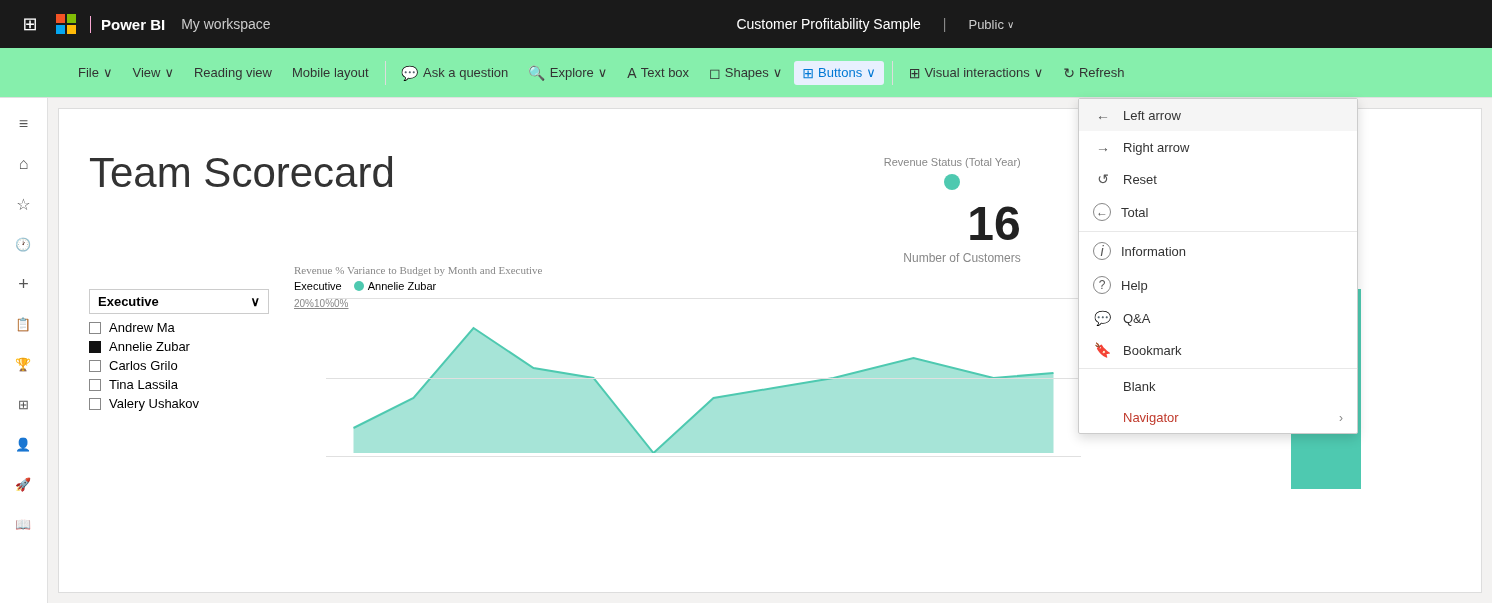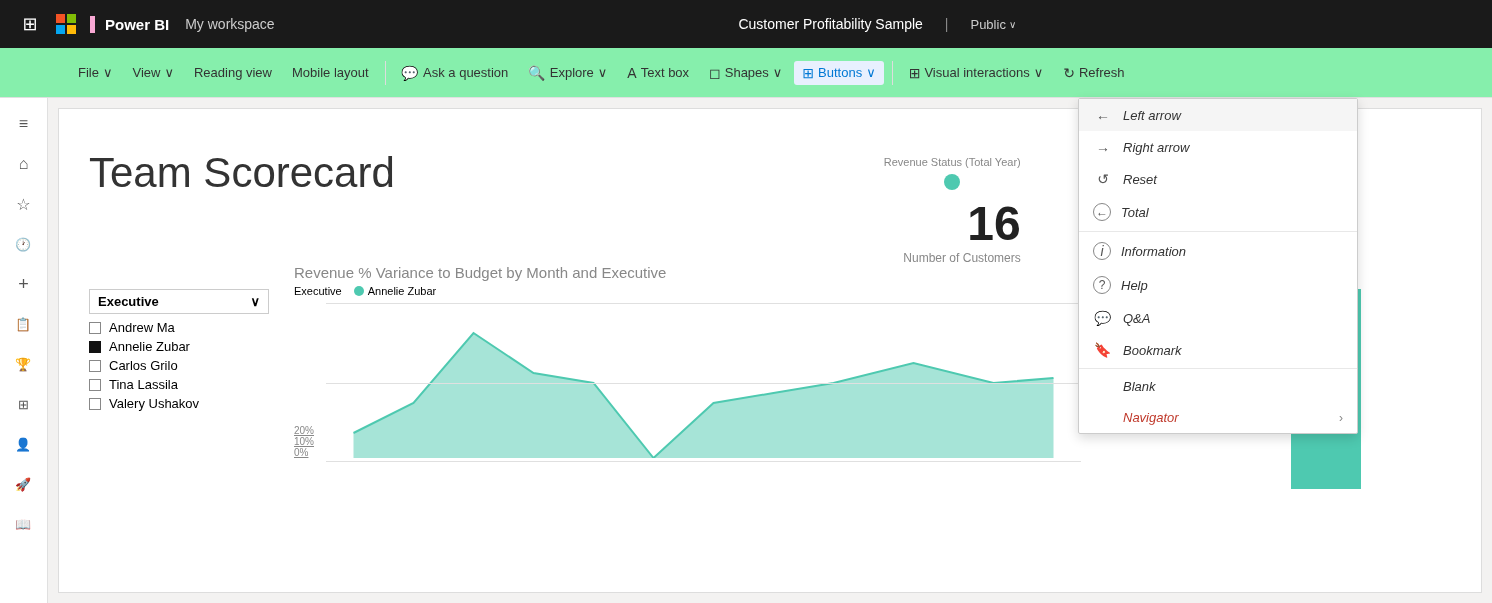--- a/index.html
+++ b/index.html
@@ -34,21 +34,21 @@
     }
     .ms-logo .r { background: #f35325; }
     .ms-logo .g { background: #81bc06; }
     .ms-logo .b { background: #05a6f0; }
     .ms-logo .y { background: #ffba08; }
     .powerbi-text {
       color: white;
       font-size: 15px;
       font-weight: 600;
       margin-left: 6px;
-      border-left: 5px solid #f9a8d4;
+      border-left: 1px solid #f9a8d4;
       padding-left: 10px;
     }
     .workspace-text {
       color: #ccc;
       font-size: 14px;
       margin-left: 8px;
     }
     .top-bar-center {
       flex: 1;
       display: flex;
@@ -209,23 +209,24 @@
 
     
     .revenue-chart {
       position: absolute;
       top: 155px;
       left: 235px;
       right: 400px;
       bottom: 10px;
     }
     .chart-title {
-      font-size: 15px;
+      font-size: 11px;
       color: #888;
       margin-bottom: 4px;
+      font-family: Liberation Serif, serif;
     }
     .chart-legend {
       display: flex;
       align-items: center;
       gap: 12px;
       font-size: 11px;
       margin-bottom: 6px;
     }
     .legend-dot {
       width: 10px;
@@ -322,21 +323,20 @@
     .menu-icon {
       width: 20px;
       display: flex;
       align-items: center;
       justify-content: center;
       font-size: 14px;
       color: #555;
     }
     .menu-label {
       flex: 1;
-      font-style: italic;
     }
     .menu-arrow {
       color: #888;
       font-size: 12px;
     }
     .menu-item .colored-label {
       color: #c0392b;
     }
     .menu-separator {
       height: 1px;
@@ -486,21 +486,21 @@
         <div class="chart-title">Revenue % Variance to Budget by Month and Executive</div>
         <div class="chart-legend">
           <span>Executive</span>
           <span style="display:flex;align-items:center;gap:4px;">
             <span class="legend-dot"></span>
             <span>Annelie Zubar</span>
           </span>
         </div>
 
         <div style="display:flex; gap:4px;">
-          <div style="display:flex;flex-direction:column;justify-content:flex-end;font-size:10px;color:#888;width:28px;padding-right:4px;height:155px;text-decoration:underline;">
+          <div style="display:flex;flex-direction:row;justify-content:flex-start;font-size:10px;color:#888;width:28px;padding-right:4px;height:155px;text-decoration:underline;">
             <span>20%</span>
             <span>10%</span>
             <span>0%</span>
           </div>
           <div style="flex:1;position:relative;">
             
             <div style="position:absolute;top:0;left:0;right:0;border-top:1px solid #e0e0e0;"></div>
             <div style="position:absolute;top:50%;left:0;right:0;border-top:1px solid #e0e0e0;"></div>
             <div style="position:absolute;bottom:0;left:0;right:0;border-top:1px solid #e0e0e0;"></div>
             <svg viewBox="0 0 700 155" width="100%" height="155">

